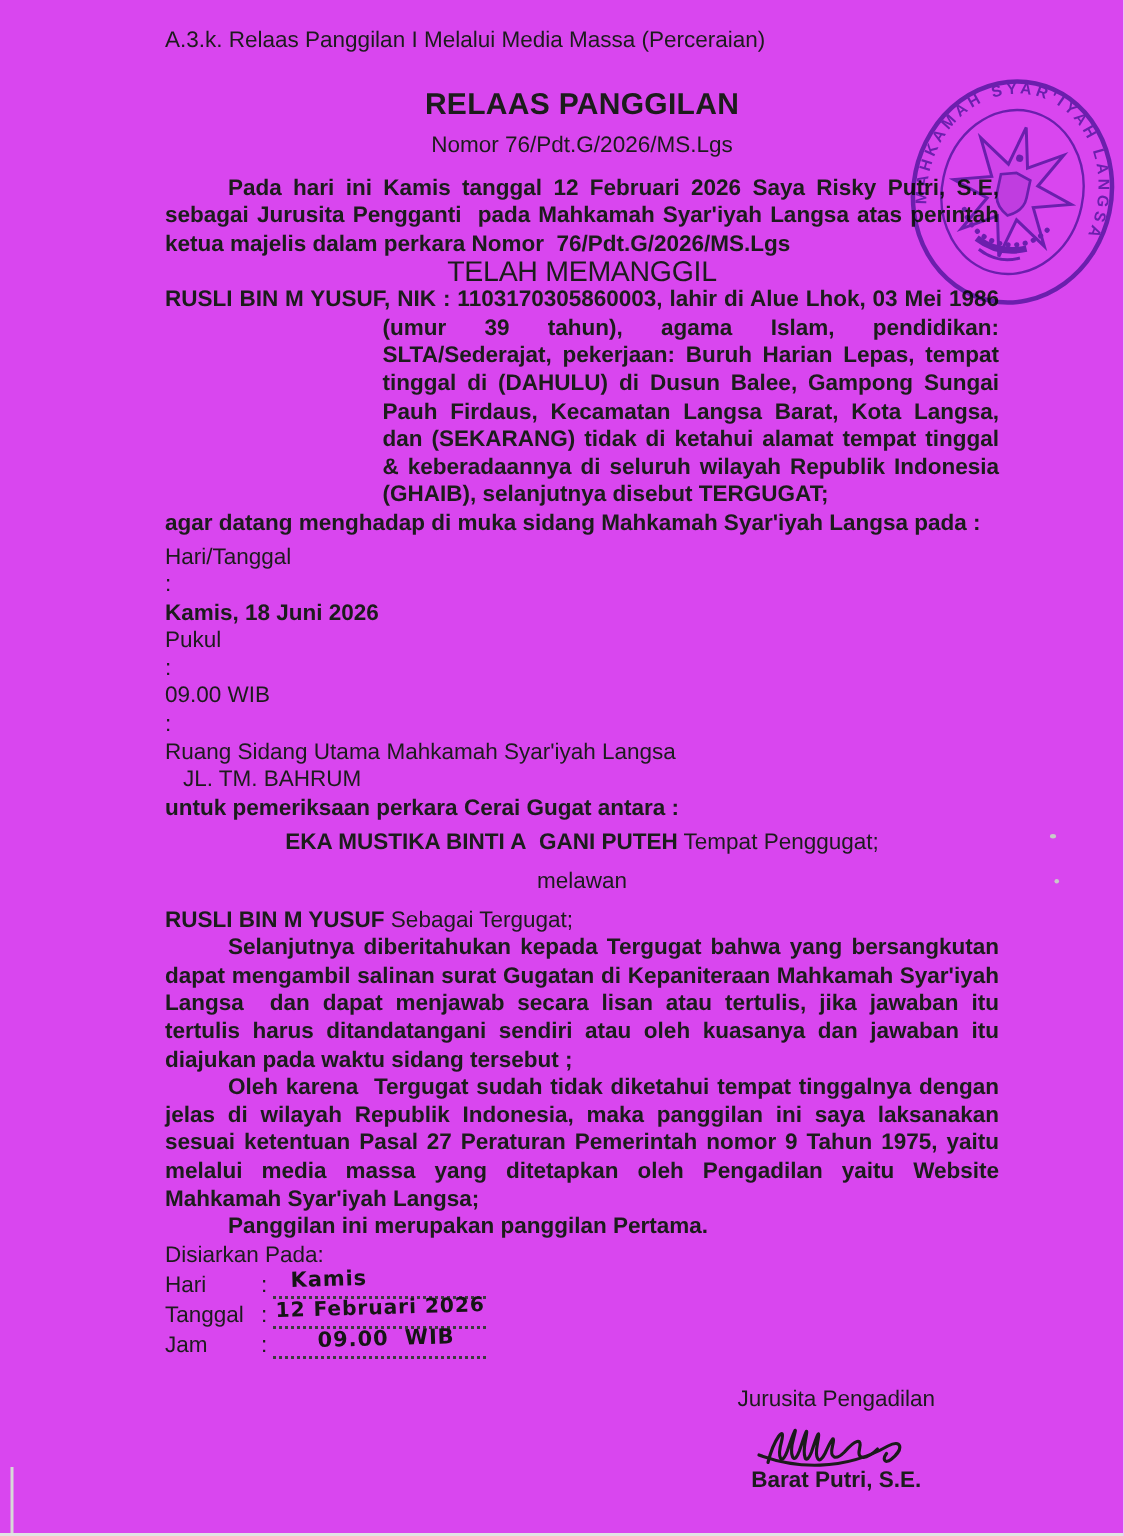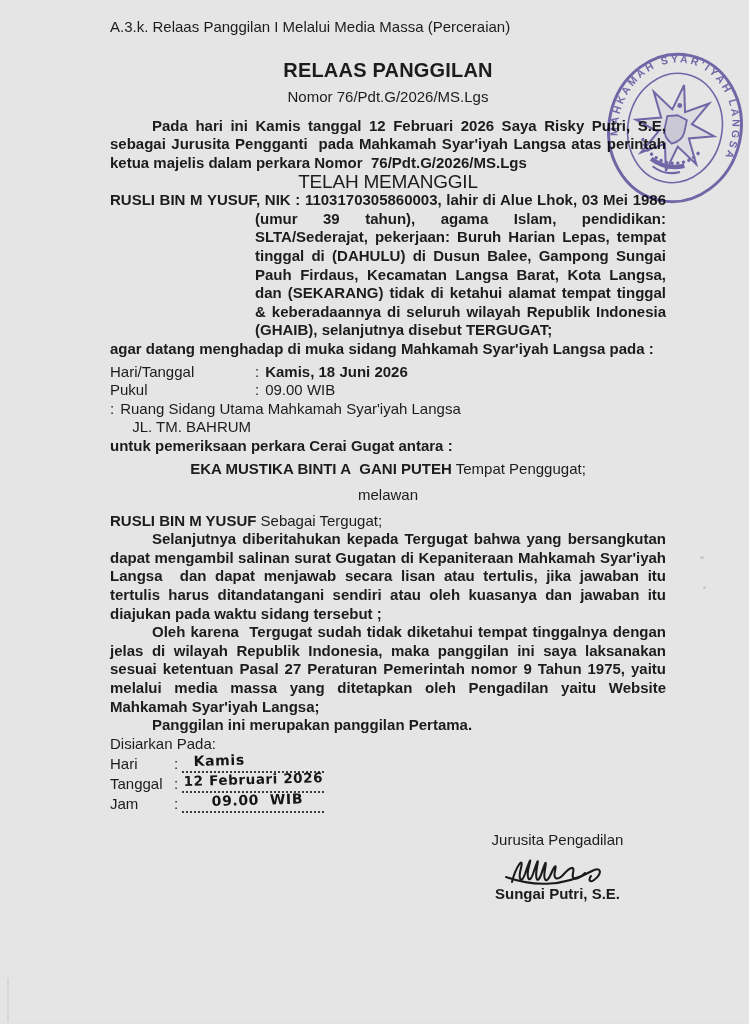--- a/index.html
+++ b/index.html
@@ -1,29 +1,29 @@
 <!DOCTYPE html>
 <html><head>
 <meta charset="utf-8">
 <style>
   html,body{margin:0;padding:0;background:#ffffff;}
   .page{
-    position:relative;width:749px;height:1024px;background:#e5e5e5;
+    position:relative;width:749px;height:1024px;background:#d946ef;
     font-family:"Liberation Sans", sans-serif;color:#1c1c1c;overflow:hidden;
   }
   .content{position:absolute;left:110px;top:18px;width:556px;font-size:15px;line-height:18.6px;}
   .doc-class{margin-bottom:24px;}
   .title{text-align:center;font-weight:bold;font-size:20px;margin-bottom:9px;letter-spacing:.2px;}
   .doc-number{text-align:center;margin-bottom:10px;}
   p.par{margin:0;font-weight:bold;}
   .opening{text-indent:42px;text-align:justify;margin-bottom:1px;}
   .center-head{text-align:center;font-size:19px;letter-spacing:-.2px;}
   .hang{padding-left:145px;text-indent:-145px;text-align:justify;}
   .schedule{margin-top:4px;}
-  .srow{display:flex;}
+  .srow{display:flex;flex-direction:column;}
   .slabel{width:145px;flex:none;}
   .scolon{flex:none;margin-right:6px;}
   .sval2{padding-left:12px;}
   .bold{font-weight:bold;}
   .party{text-align:center;margin-top:5px;}
   .versus{text-align:center;margin-top:7px;}
   .party2{text-align:left;margin-top:7px;}
   .notice{margin-top:6px;text-indent:42px;text-align:justify;}
   .ghaib{text-indent:42px;text-align:justify;}
   .firstcall{text-indent:42px;}
@@ -124,21 +124,21 @@
     </div>
 
     <div class="sig-block">
       <div class="sig-role">Jurusita Pengadilan</div>
       <svg class="sig-svg" width="112" height="52" viewBox="0 0 112 52" fill="none">
         <g stroke="#1b1b1b" stroke-width="2.1" stroke-linecap="round" fill="none">
           <path d="M10 32 C14 16 22 6 19 18 C16 29 19 35 23 24 C27 12 30 5 27 16 C24 27 27 35 31 24 C35 12 37 6 35 17 C33 28 35 35 39 25 C43 13 45 8 43 19 C41 30 44 34 48 26 C52 17 55 12 53 21 C51 29 55 31 61 25 C68 17 73 15 71 23 C69 31 76 30 83 23"></path>
           <path d="M4 27 C28 36 60 38 90 21 C99 16 101 23 92 30 C88 33 86 30 89 26"></path>
         </g>
       </svg>
-      <div class="sig-name">Sungai Putri, S.E.</div>
+      <div class="sig-name">Barat Putri, S.E.</div>
     </div>
 
   </div>
 
   <svg class="stamp" viewBox="-74 -81 148 162">
     <g stroke="#6c5db0" fill="none">
       <ellipse cx="0" cy="0" rx="66" ry="74" stroke-width="3"></ellipse>
       <ellipse cx="0" cy="0" rx="47" ry="55" stroke-width="1.6"></ellipse>
       <path id="stampTextArc" d="M -46.7 37.9 A 57 66 0 1 1 46.7 37.9" stroke="none"></path>
       <text fill="#6c5db0" stroke="none" text-anchor="middle">

